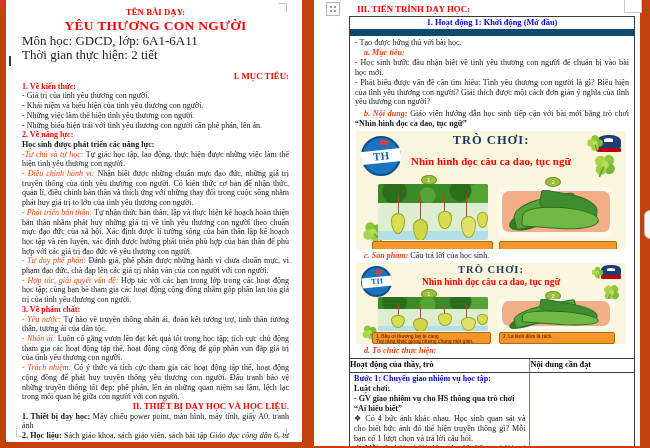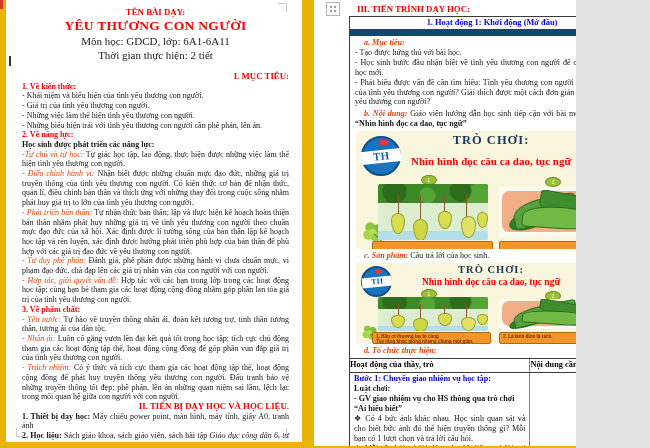--- a/index.html
+++ b/index.html
@@ -1,38 +1,38 @@
 <!DOCTYPE html>
 <html><head>
 <meta charset="utf-8">
 <style>
   html,body{margin:0;padding:0;}
   body{width:650px;height:448px;background:#e3e3e3;font-family:"Liberation Serif","DejaVu Serif",serif;}
-  #screen{position:relative;width:576px;height:448px;overflow:hidden;background:#eab308;}
+  #screen{position:relative;width:650px;height:448px;overflow:hidden;background:#c2410c;}
   .page{position:absolute;top:0;background:#ffffff;overflow:hidden;}
   #pageL{left:6px;width:296px;height:442px;}
   #pageR{left:314px;width:326px;height:446px;}
   
   .para{margin:0;text-align:justify;}
   .lead{color:#e8430d;font-style:italic;}
   .b{font-weight:bold;}
   .i{font-style:italic;}
   .bir{color:#e8430d;font-style:italic;font-weight:bold;}
   .diam{color:#222;}
   .blue{color:#0000dd;font-weight:bold;}
   .h1r{color:#ff0000;font-weight:bold;font-size:8.8px;text-align:right;}
   .h2r{color:#ff0000;font-weight:bold;text-align:left;}
   .bb{font-weight:bold;text-align:left;}
   .ind{text-indent:9px;}
   .sp{margin-top:2px;}
   
   #pageL .inner{padding:4px 13px 0 16px;font-size:8px;line-height:9.7px;color:#161616;}
   .tt1{color:#ff0000;font-weight:bold;text-align:center;font-size:8.8px;line-height:11px;margin-top:3px;}
   .tt2{color:#ff0000;font-weight:bold;text-align:center;font-size:13.5px;line-height:16px;letter-spacing:.3px;}
-  .meta{text-align:center;font-size:11px;line-height:14px;color:#222;}
+  .meta{font-size:13px;line-height:14px;color:#222;}
   #lparas{margin-top:10px;}
   .cursor{position:absolute;left:3px;top:56px;width:1.5px;height:10px;background:#333;}
   
   #pageR .rhead{margin:4px 0 2px 43px;color:#ff0000;font-weight:bold;font-size:8.8px;}
   .rtable{margin-left:35px;width:284px;border:1px solid #3c3c3c;background:#fff;}
   .rrow1{border-bottom:7px solid #0c4a6e;text-align:center;color:#0000e6;font-weight:bold;font-size:8.4px;padding:1px 0;line-height:10px;}
   .rrow2{border-bottom:1px solid #3c3c3c;padding:2px 5px 2px 5px;font-size:8.1px;line-height:9.9px;color:#161616;}
   .rgrid{display:grid;grid-template-columns:63.2% 36.8%;}
   .rgrid>div:last-child{border-left:1px solid #0ea5e9;}
   .rgrid.head{border-bottom:1px solid #3c3c3c;font-weight:bold;font-size:8.3px;}
@@ -140,52 +140,52 @@
     <div class="mark br" style="left:272px;top:428px;"></div>
     <div class="mark bl" style="left:10px;top:428px;"></div>
     <div class="inner">
       <div class="tt1">TÊN BÀI DẠY:</div>
       <div class="tt2">YÊU THƯƠNG CON NGƯỜI</div>
       <div class="meta">Môn học: GDCD, lớp: 6A1-6A11</div>
       <div class="meta">Thời gian thực hiện: 2  tiết</div>
       <div id="lparas">
           <div class="para h1r"><span>I. MỤC TIÊU:</span></div>
           <div class="para h2r"><span>1. Về kiến thức:</span></div>
+          <div class="para"><span>- Giá trị của tình yêu thương con người.</span></div>
           <div class="para"><span>- Khái niệm và biểu hiện của tình yêu thương con người.</span></div>
-          <div class="para"><span>- Giá trị của tình yêu thương con người.</span></div>
           <div class="para"><span>- Những việc làm thể hiện tình yêu thương con người.</span></div>
           <div class="para"><span>- Những biểu hiện trái với tình yêu thương con người cần phê phán, lên án.</span></div>
           <div class="para h2r"><span>2. Về năng lực:</span></div>
           <div class="para bb"><span>Học sinh được phát triển các năng lực:</span></div>
           <div class="para"><span class="lead">-Tự chủ và tự học:</span><span> Tự giác học tập, lao động, thực hiện được những việc làm thể hiện tình yêu thương con người.</span></div>
           <div class="para"><span class="lead">- Điều chỉnh hành vi:</span><span> Nhận biết được những chuẩn mực đạo đức, những giá trị truyền thống của tình yêu thương con người. Có kiến thức cơ bản để nhận thức, quản lí, điều chỉnh bản thân và thích ứng với những thay đổi trong cuộc sống nhằm phát huy giá trị to lớn của tình yêu thương con người.</span></div>
           <div class="para"><span class="lead">- Phát triển bản thân:</span><span> Tự nhận thức bản thân; lập và thực hiện kế hoạch hoàn thiện bản thân nhằm phát huy những giá trị về tình yêu thương con người theo chuẩn mực đạo đức của xã hội. Xác định được lí tưởng sống của bản thân lập kế hoạch học tập và rèn luyện, xác định được hướng phát triển phù hợp của bản thân để phù hợp với các giá trị đạo đức về yêu thương con người.</span></div>
           <div class="para"><span class="lead">- Tư duy phê phán:</span><span> Đánh giá, phê phán được những hành vi chưa chuẩn mực, vi phạm đạo đức, chà đạp lên các giá trị nhân văn của con người với con người.</span></div>
           <div class="para"><span class="lead">- Hợp tác, giải quyết vấn đề:</span><span> Hợp tác với các bạn trong lớp trong các hoạt động học tập; cùng bạn bè tham gia các hoạt động cộng đồng nhằm góp phần lan tỏa giá trị của tình yêu thương con người.</span></div>
           <div class="para h2r"><span>3. Về phẩm chất:</span></div>
           <div class="para"><span class="lead">- Yêu nước:</span><span> Tự hào về truyền thống nhân ái, đoàn kết tương trợ, tinh thần tương thân, tương ái của dân tộc.</span></div>
           <div class="para"><span class="lead">- Nhân ái:</span><span> Luôn cố gắng vươn lên đạt kết quả tốt trong học tập; tích cực chủ động tham gia các hoạt động tập thể, hoạt động cộng đồng để góp phần vun đắp giá trị của tình yêu thương con người.</span></div>
           <div class="para"><span class="lead">- Trách nhiệm:</span><span> Có ý thức và tích cực tham gia các hoạt động tập thể, hoạt động cộng đồng để phát huy truyền thống yêu thương con người. Đấu tranh bảo vệ những truyền thống tốt đẹp; phê phán, lên án những quan niệm sai lầm, lệch lạc trong mối quan hệ giữa con người với con người.</span></div>
-          <div class="para h1r"><span>II. TIẾN BỊ DẠY HỌC VÀ HỌC LIỆU.</span></div>
+          <div class="para h1r"><span>II. THIẾT BỊ DẠY HỌC VÀ HỌC LIỆU.</span></div>
           <div class="para"><span class="b">1. Thiết bị dạy học:</span><span> Máy chiếu power point, màn hình, máy tính, giấy A0, tranh ảnh</span></div>
           <div class="para"><span class="b">2. Học liệu:</span><span> Sách giáo khoa, sách giáo viên, sách bài tập </span><span class="i">Giáo dục công dân 6</span><span>, tư liệu báo chí, thông tin, clip.</span></div>
         </div>
     </div>
   </div>
 
   <div class="page" id="pageR">
     <div class="rhead">III. TIẾN TRÌNH DẠY HỌC:</div>
 
     <div class="rtable">
       <div class="rrow1">1. Hoạt động 1: Khởi động (Mở đầu)</div>
 
       <div class="rrow2">
         <div>
+            <div class="para"><span>- Tạo được hứng thú với bài học.</span></div>
             <div class="para ind"><span class="bir">a. Mục tiêu:</span></div>
-            <div class="para"><span>- Tạo được hứng thú với bài học.</span></div>
             <div class="para"><span>- Học sinh bước đầu nhận biết về tình yêu thương con người để chuẩn bị vào bài học mới.</span></div>
             <div class="para"><span>- Phát biểu được vấn đề cần tìm hiểu: Tình yêu thương con người là gì? Biểu hiện của tình yêu thương con người? Giải thích được một cách đơn giản ý nghĩa của  tình yêu thương con người?</span></div>
             <div class="para ind sp"><span class="bir">b. Nội dung:</span><span> Giáo viên hướng dẫn học sinh tiếp cận với bài mới bằng trò chơi </span><span class="b">“Nhìn hình đọc ca dao, tục ngữ”</span></div>
           </div>
 
         <div class="slide s1">
           <div class="thlogo">
             <div class="th-flag"></div>
             <div class="th-band">TH</div>
           </div>

